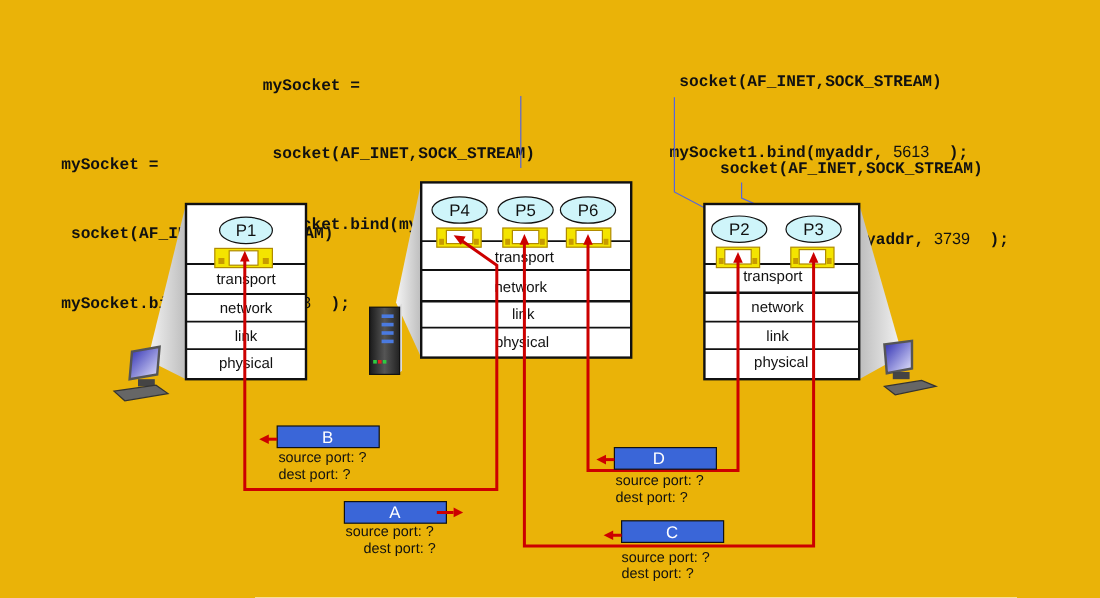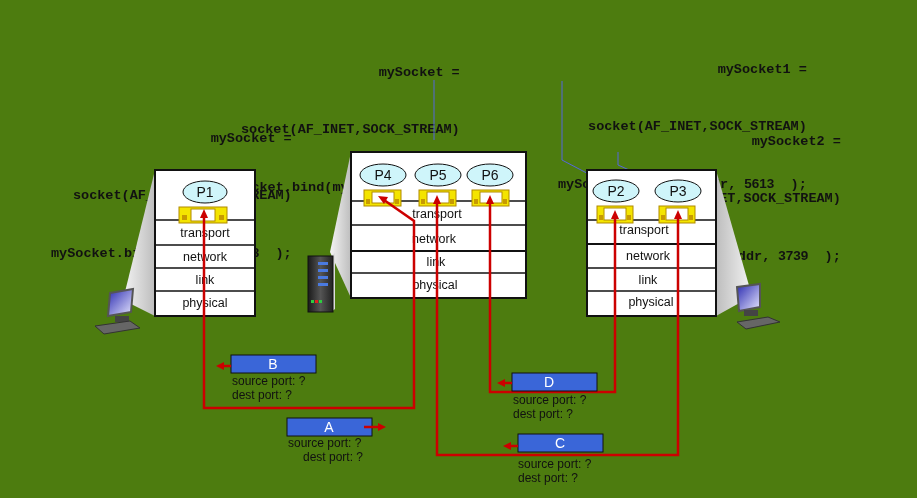--- a/index.html
+++ b/index.html
@@ -1,19 +1,19 @@
 <!DOCTYPE html>
 <html><head>
 <meta charset="utf-8">
 <style>
   html, body { margin:0; padding:0; background:#ffffff; }
-  #stage { position:relative; width:917px; height:498px; overflow:hidden; background:#4d7c0f; font-family:"Liberation Sans", sans-serif;text-align:right; }
+  #stage { position:relative; width:917px; height:498px; overflow:hidden; background:#eab308; font-family:"Liberation Sans", sans-serif; }
   .code { position:absolute; font-family:"Liberation Mono", monospace; font-weight:bold; font-size:13.5px; line-height:19px; color:#111; white-space:pre; }
   .code .ln { display:block; }
-  .code .port { font-family:"Liberation Sans", sans-serif; font-weight:bold; }
+  .code .port { font-family:"Liberation Sans", sans-serif; font-weight:normal; }
   svg { position:absolute; left:0; top:0; }
   .layer-text { font-family:"Liberation Sans", sans-serif; font-size:12.5px; fill:#111; text-anchor:middle; }
   .proc-text { font-family:"Liberation Sans", sans-serif; font-size:14px; fill:#111; text-anchor:middle; }
   .seg-letter { font-family:"Liberation Sans", sans-serif; font-size:14px; fill:#fff; text-anchor:middle; }
   .seg-info { font-family:"Liberation Sans", sans-serif; font-size:12px; fill:#111; }
 </style>
 </head>
 <body>
 
 <div id="stage">
@@ -24,27 +24,25 @@
     <span class="ln"><span>mySocket.bind(myaddr, </span><span class="port">5703</span><span>  );</span></span>
   </div>
 
   <div class="code" style="left:51px; top:91px;">
     <span class="ln">mySocket =</span>
     <span class="ln"> socket(AF_INET,SOCK_STREAM)</span>
     <span class="ln"><span>mySocket.bind(myaddr, </span><span class="port">5408</span><span>  );</span></span>
   </div>
 
   <div class="code" style="left:558px; top:22px;">
-    <span class="ln">mySocket1 =</span>
     <span class="ln"> socket(AF_INET,SOCK_STREAM)</span>
     <span class="ln"><span>mySocket1.bind(myaddr, </span><span class="port">5613</span><span>  );</span></span>
   </div>
 
   <div class="code" style="left:592px; top:94px;">
-    <span class="ln">mySocket2 =</span>
     <span class="ln"> socket(AF_INET,SOCK_STREAM)</span>
     <span class="ln"><span>mySocket2.bind(myaddr, </span><span class="port">3739</span><span>  );</span></span>
   </div>
 
   <svg width="917" height="498" viewBox="0 0 917 498">
     <defs>
       <linearGradient id="shadowL" x1="1" y1="0" x2="0" y2="0">
         <stop offset="0" stop-color="#bdbdbd"></stop>
         <stop offset="1" stop-color="#f4f4f4"></stop>
       </linearGradient>

